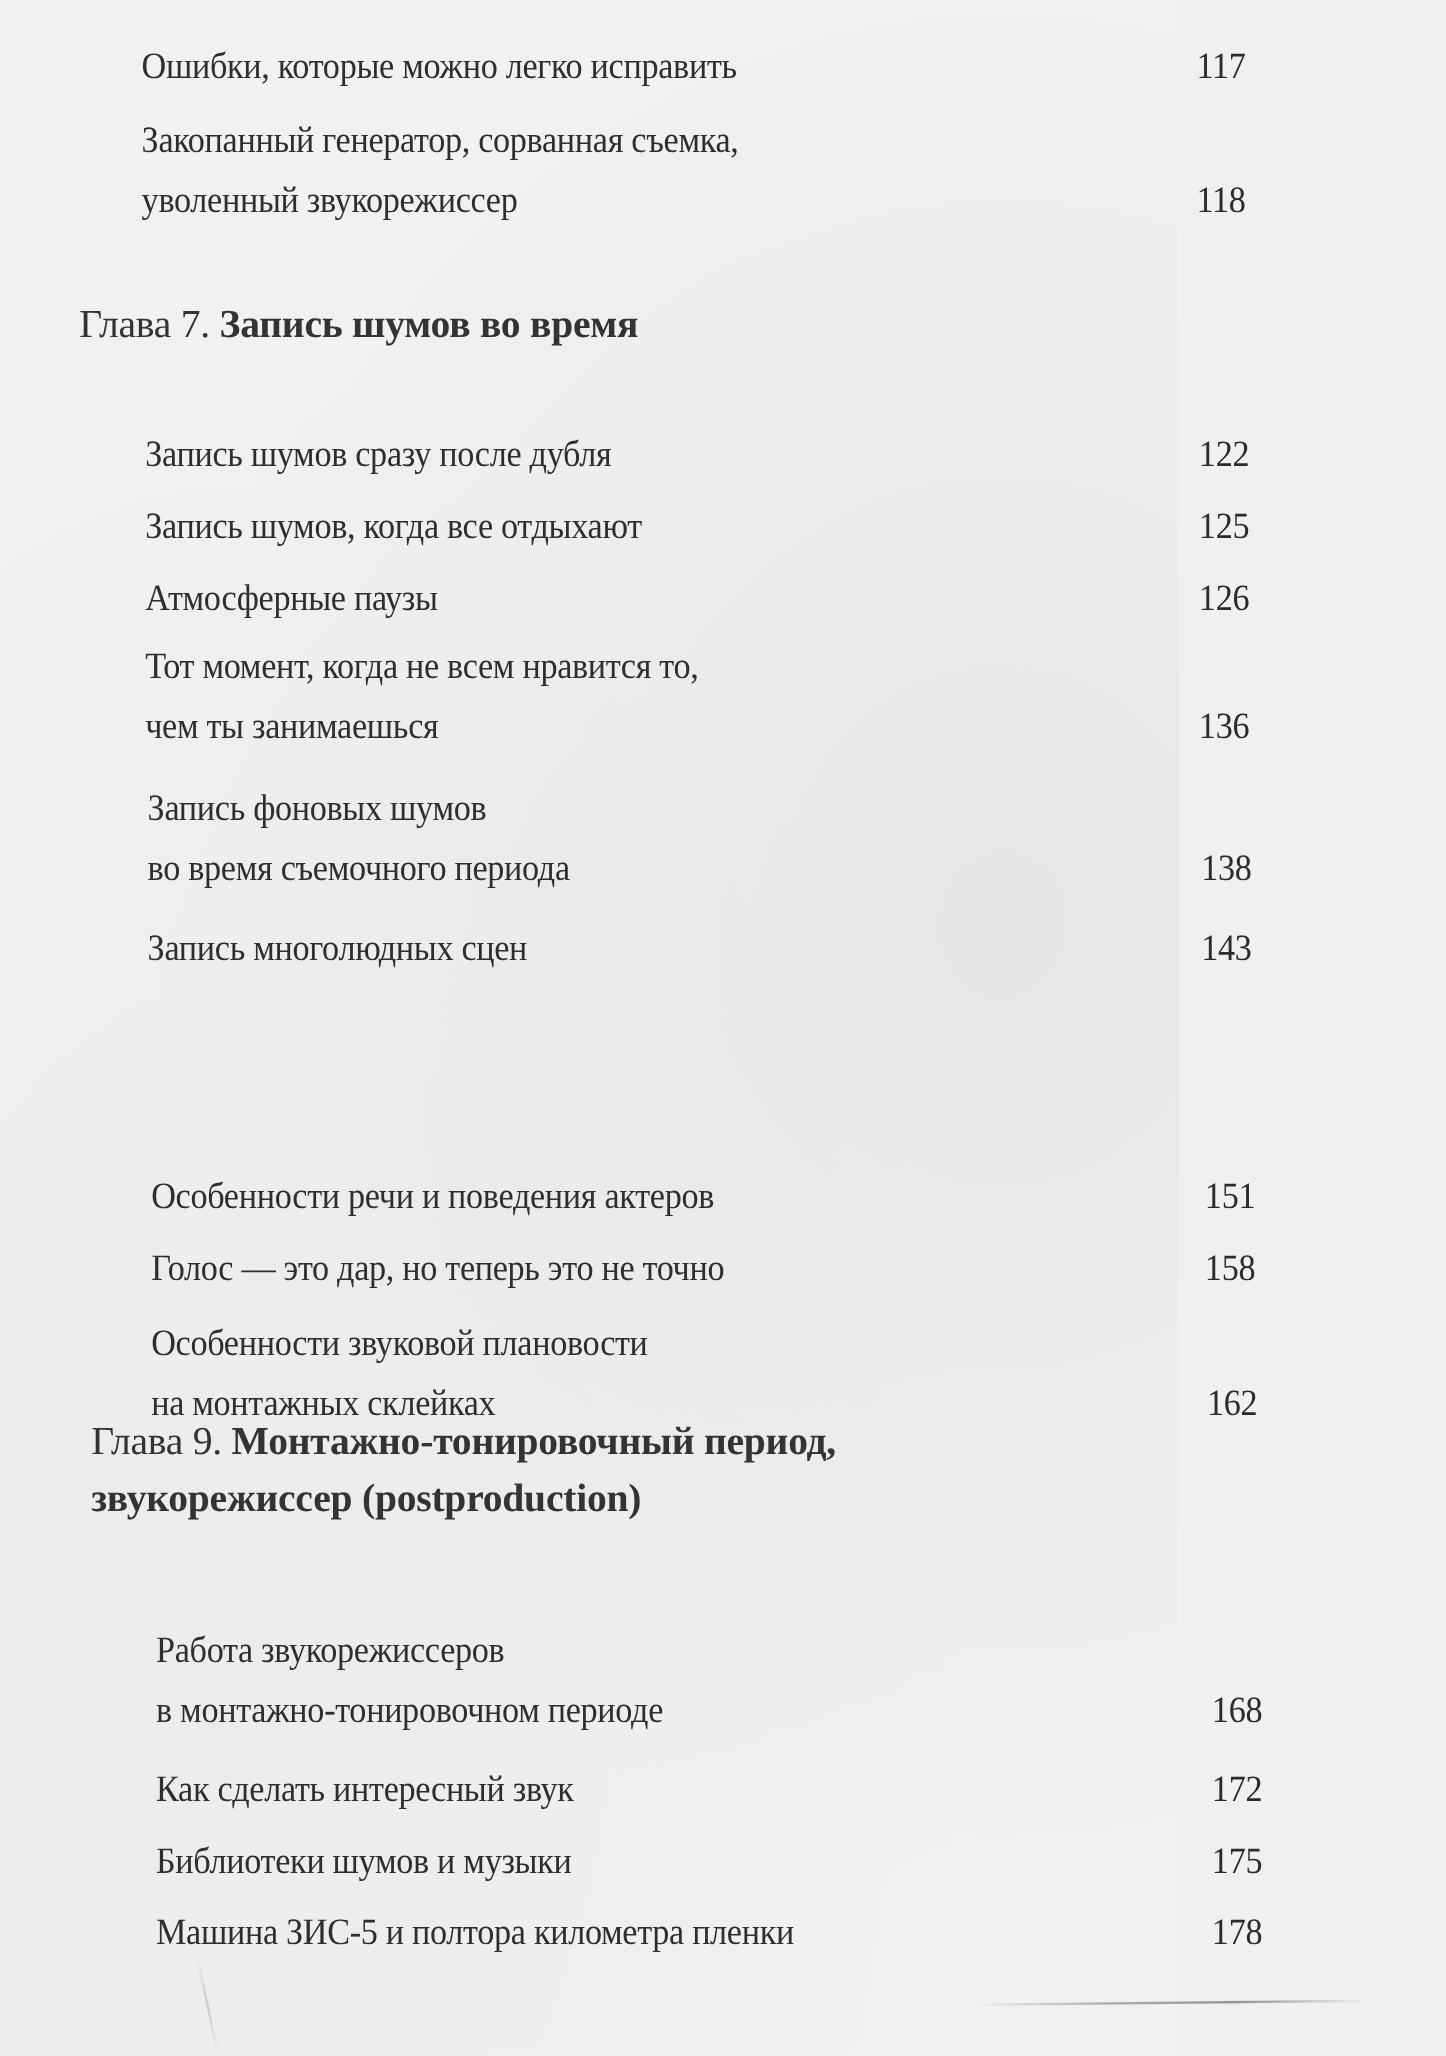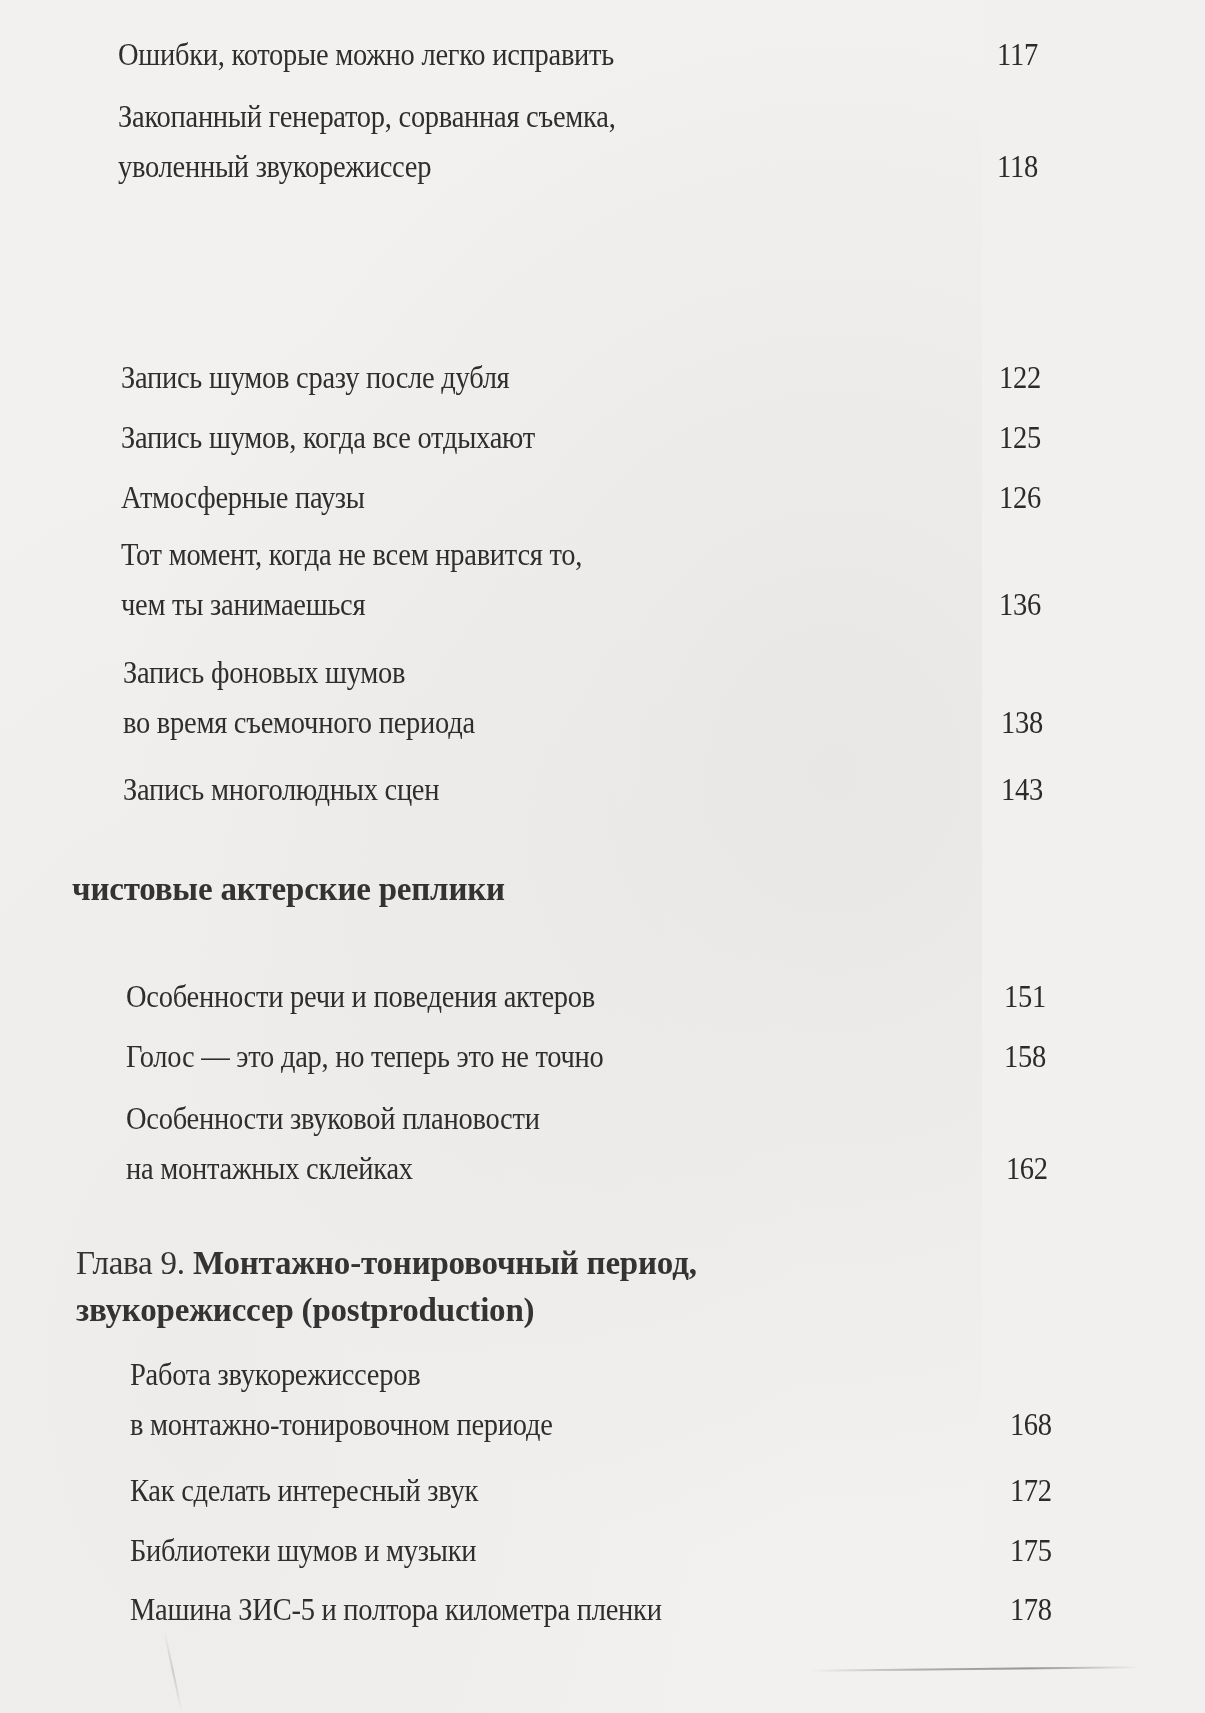--- a/index.html
+++ b/index.html
@@ -105,20 +105,24 @@
   <div class="entry" style="left:118px; top:92px; width:1000px;">
     <span class="line">Закопанный генератор, сорванная съемка,</span>
     <span class="last-line">
       <span>уволенный звукорежиссер</span>
       <span class="leader"></span>
       <span class="pageno">118</span>
     </span>
   </div>
 
   <div class="chapter" style="left:66px; top:248px;">
+    <span class="line">
+      <span class="prefix">Глава 7.</span>
+      <span>Запись шумов во время</span>
+    </span>
   </div>
 
   <div class="entry" style="left:121px; top:353px; width:1000px;">
     <span class="last-line">
       <span>Запись шумов сразу после дубля</span>
       <span class="leader"></span>
       <span class="pageno">122</span>
     </span>
   </div>
 
@@ -158,21 +162,20 @@
 
   <div class="entry" style="left:123px; top:765px; width:1000px;">
     <span class="last-line">
       <span>Запись многолюдных сцен</span>
       <span class="leader"></span>
       <span class="pageno">143</span>
     </span>
   </div>
 
   <div class="chapter" style="left:72px; top:866px;">
-    <span class="line">чистовые актерские реплики</span>
   </div>
 
   <div class="entry" style="left:126px; top:972px; width:1000px;">
     <span class="last-line">
       <span>Особенности речи и поведения актеров</span>
       <span class="leader"></span>
       <span class="pageno">151</span>
     </span>
   </div>
 
@@ -186,21 +189,21 @@
 
   <div class="entry" style="left:126px; top:1094px; width:1002px;">
     <span class="line">Особенности звуковой плановости</span>
     <span class="last-line">
       <span>на монтажных склейках</span>
       <span class="leader"></span>
       <span class="pageno">162</span>
     </span>
   </div>
 
-  <div class="chapter" style="left:76px; top:1240px;">
+  <div class="chapter" style="left:76px; top:1179px;">
     <span class="line">
       <span class="prefix">Глава 9.</span>
       <span>Монтажно-тонировочный период,</span>
     </span>
     <span class="line">звукорежиссер (postproduction)</span>
   </div>
 
   <div class="entry" style="left:130px; top:1350px; width:1002px;">
     <span class="line">Работа звукорежиссеров</span>
     <span class="last-line">

